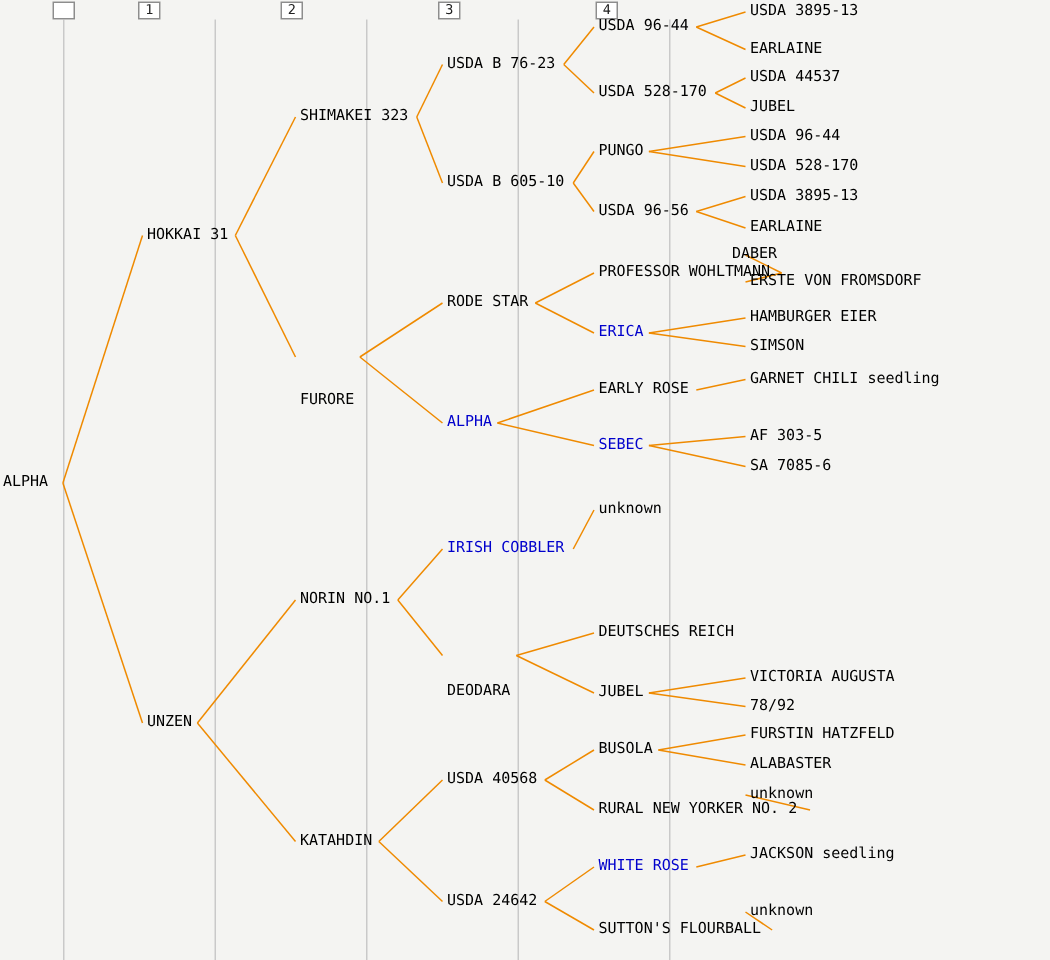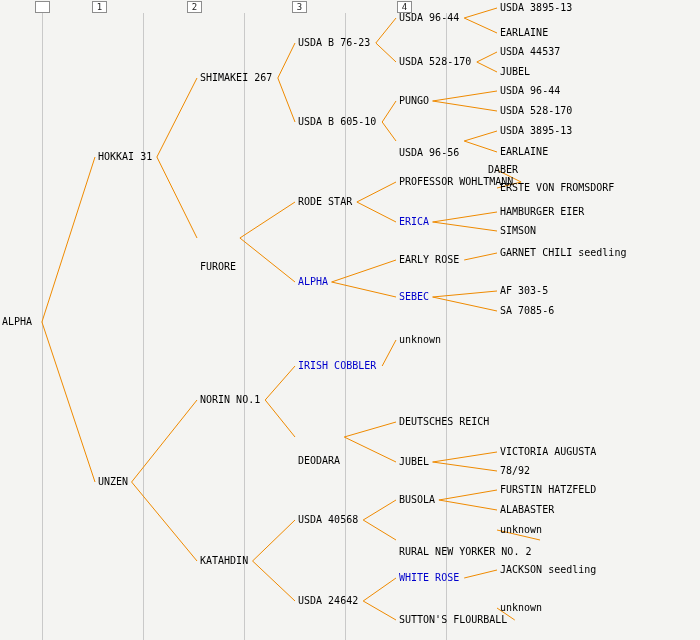--- a/index.html
+++ b/index.html
@@ -100,45 +100,45 @@
     </svg>
   <div class="genbox" style="left:35px"></div>
   <div class="genbox" style="left:92px">1</div>
   <div class="genbox" style="left:187px">2</div>
   <div class="genbox" style="left:292px">3</div>
   <div class="genbox" style="left:397px">4</div>
   <div id="labels">
       <div class="node" style="left: 2px; top: 322px;">ALPHA</div>
       <div class="node" style="left: 98px; top: 157px;">HOKKAI 31</div>
       <div class="node" style="left: 98px; top: 482px;">UNZEN</div>
-      <div class="node" style="left: 200px; top: 78px;">SHIMAKEI 267</div>
+      <div class="node" style="left: 200px; top: 78px;">SHIMAKEI 323</div>
       <div class="node" style="left: 200px; top: 238px; margin-top: 29px;">FURORE</div>
       <div class="node" style="left: 200px; top: 400px;">NORIN NO.1</div>
       <div class="node" style="left: 200px; top: 561px;">KATAHDIN</div>
       <div class="node" style="left: 298px; top: 43px;">USDA B 76-23</div>
       <div class="node" style="left: 298px; top: 122px;">USDA B 605-10</div>
       <div class="node" style="left: 298px; top: 202px;">RODE STAR</div>
       <div class="node link" style="left: 298px; top: 282px;">ALPHA</div>
       <div class="node link" style="left: 298px; top: 366px;">IRISH COBBLER</div>
       <div class="node" style="left: 298px; top: 437px; margin-top: 24px;">DEODARA</div>
       <div class="node" style="left: 298px; top: 520px; text-align: right;">USDA 40568</div>
       <div class="node" style="left: 298px; top: 601px;">USDA 24642</div>
       <div class="node" style="left: 399px; top: 18px;">USDA 96-44</div>
       <div class="node" style="left: 399px; top: 62px;">USDA 528-170</div>
       <div class="node" style="left: 399px; top: 101px;">PUNGO</div>
-      <div class="node" style="left: 399px; top: 141px; margin-top: 12px;">USDA 96-56</div>
+      <div class="node" style="left: 399px; top: 141px;">USDA 96-56</div>
       <div class="node" style="left: 399px; top: 182px;">PROFESSOR WOHLTMANN</div>
       <div class="node link" style="left: 399px; top: 222px;">ERICA</div>
       <div class="node" style="left: 399px; top: 260px; text-align: center;">EARLY ROSE</div>
       <div class="node link" style="left: 399px; top: 297px;">SEBEC</div>
       <div class="node" style="left: 399px; top: 340px;">unknown</div>
       <div class="node" style="left: 399px; top: 422px;">DEUTSCHES REICH</div>
       <div class="node" style="left: 399px; top: 462px;">JUBEL</div>
       <div class="node" style="left: 399px; top: 500px;">BUSOLA</div>
-      <div class="node" style="left: 399px; top: 540px; margin-top: 12px;">RURAL NEW YORKER NO. 2</div>
+      <div class="node" style="left: 399px; top: 540px;">RURAL NEW YORKER NO. 2</div>
       <div class="node link" style="left: 399px; top: 578px;">WHITE ROSE</div>
       <div class="node" style="left: 399px; top: 620px;">SUTTON'S FLOURBALL</div>
       <div class="node" style="left: 500px; top: 8px;">USDA 3895-13</div>
       <div class="node" style="left: 500px; top: 33px;">EARLAINE</div>
       <div class="node" style="left: 500px; top: 52px;">USDA 44537</div>
       <div class="node" style="left: 500px; top: 72px;">JUBEL</div>
       <div class="node" style="left: 500px; top: 91px;">USDA 96-44</div>
       <div class="node" style="left: 500px; top: 111px;">USDA 528-170</div>
       <div class="node" style="left: 500px; top: 131px;">USDA 3895-13</div>
       <div class="node" style="left: 500px; top: 152px;">EARLAINE</div>

